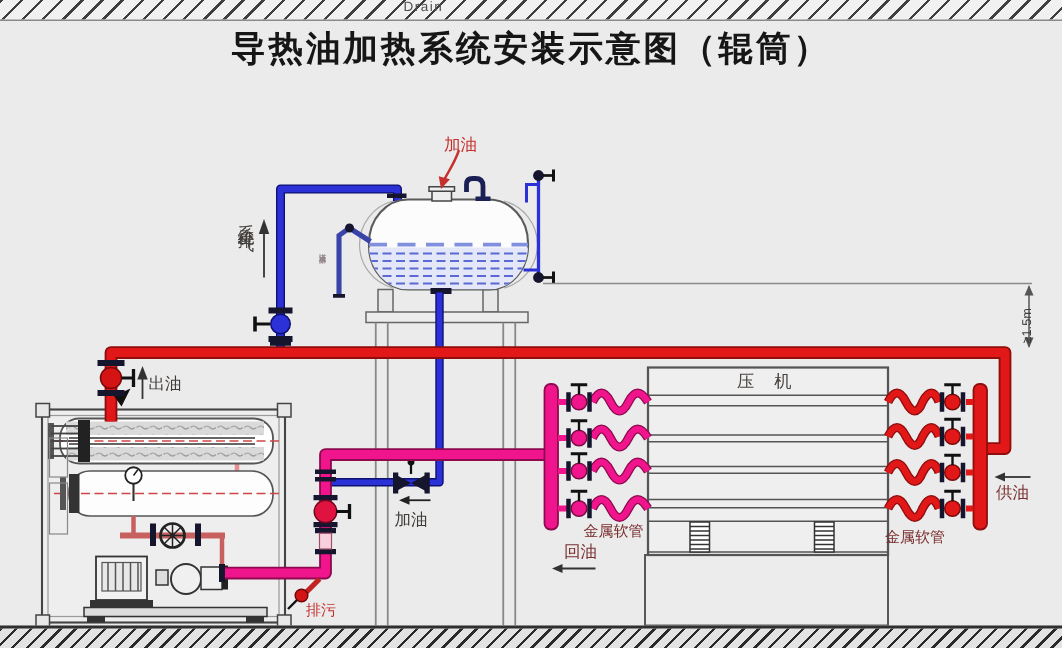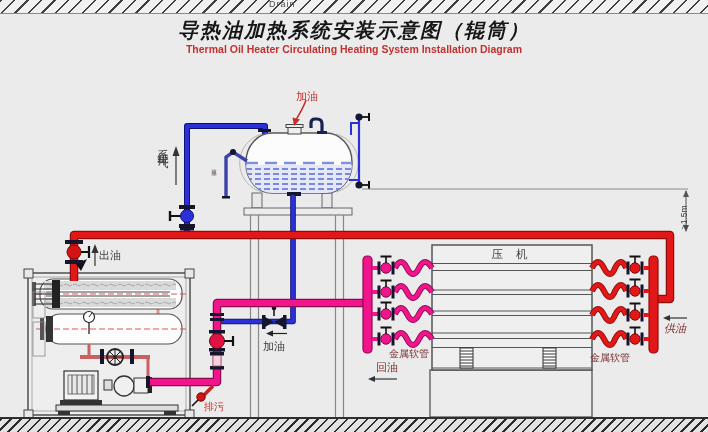--- a/index.html
+++ b/index.html
@@ -11,37 +11,37 @@
   body{font-family:"Liberation Sans","DejaVu Sans",sans-serif;}
   #stage{position:relative;width:708px;height:432px;background:var(--background);overflow:hidden;}
   .hatch-top{position:absolute;left:0;top:0;width:708px;height:13px;
     background-color:#f1f1f1;border-bottom:1px solid #8a8a8a;
     background-image:repeating-linear-gradient(135deg,#3f3f3f 0 1.6px,rgba(0,0,0,0) 1.6px 9.5px);}
   .hatch-ground{position:absolute;left:0;top:417px;width:708px;height:13px;
     background-color:#e3e3e3;border-top:2px solid #2f2f2f;
     background-image:repeating-linear-gradient(135deg,#2a2a2a 0 1.6px,rgba(0,0,0,0) 1.6px 7px);}
   .watermark{position:absolute;left:232px;top:-1px;font-size:9px;color:#4f4f4f;letter-spacing:1px;padding-left:37px;}
   .title-zh{position:absolute;left:0;top:17px;width:708px;text-align:center;
-    font-size:20px;font-weight:bold;letter-spacing:2px;color:var(--title-color);font-style:italic;}
+    font-size:23px;font-weight:bold;letter-spacing:2px;color:var(--title-color);}
   .title-en{position:absolute;left:0;top:43px;width:708px;text-align:center;
     font-size:10.5px;font-weight:bold;color:var(--label-red);}
   .lbl{position:absolute;font-size:11px;color:var(--label-dark);white-space:nowrap;}
   .lbl-red{color:var(--label-red);}
   .lbl-maroon{color:var(--label-maroon);}
   .vert{writing-mode:vertical-rl;text-orientation:upright;letter-spacing:3px;}
   .lbl-vent{left:155px;top:140px;font-size:11px;}
   .lbl-outoil{left:99px;top:248px;}
   .lbl-filltank{left:296px;top:89px;}
   .lbl-fillline{left:263px;top:339px;}
   .lbl-blowdown{left:204px;top:400px;font-size:10px;}
   .lbl-press{left:432px;top:247px;width:160px;text-align:center;font-size:11.5px;letter-spacing:5px;color:#4a4440;}
   .lbl-hose-l{left:389px;top:347px;font-size:10px;}
   .lbl-return{left:376px;top:360px;}
   .lbl-hose-r{left:590px;top:351px;font-size:10px;}
-  .lbl-supply{left:664px;top:321px;font-style:italic;}
+  .lbl-supply{left:664px;top:321px;}
   .lbl-height{left:679px;top:229px;font-size:8.5px;color:#3a3a3a;transform:rotate(-90deg);transform-origin:0 0;width:42px;}
   .lbl-overflow{left:211px;top:164px;font-size:5px;letter-spacing:1px;color:#8b7d80;}
   svg{position:absolute;left:0;top:0;}
   .under-red{fill:none;stroke:#8f0d0d;}   .main-red{fill:none;stroke:var(--supply-pipe-red);}
   .under-mag{fill:none;stroke:#8e0a4e;}   .main-mag{fill:none;stroke:var(--return-pipe-magenta);}
   .under-blue{fill:none;stroke:#0c1070;}  .main-blue{fill:none;stroke:var(--vent-pipe-blue);}
   .fill-red{fill:var(--supply-pipe-red);} .fill-mag{fill:var(--return-pipe-magenta);}
   .dark{fill:var(--valve-dark);}
 </style>
 </head>
@@ -428,21 +428,20 @@
         <polygon points="663,318 670,315 670,321" fill="#333"></polygon>
       </g>
     </g>
   </svg>
 
   <div class="hatch-top"></div>
   <div class="hatch-ground"></div>
   <div class="watermark">Drain</div>
 
   <div class="title-zh">导热油加热系统安装示意图（辊筒）</div>
-  <div class="title-en">Thermal Oil Heater Circulating Heating System Installation Diagram</div>
 
   <div class="lbl vert lbl-vent">系统排气</div>
   <div class="lbl lbl-outoil">出油</div>
   <div class="lbl lbl-red lbl-filltank">加油</div>
   <div class="lbl lbl-fillline">加油</div>
   <div class="lbl lbl-red lbl-blowdown">排污</div>
   <div class="lbl lbl-press">压 机</div>
   <div class="lbl lbl-maroon lbl-hose-l">金属软管</div>
   <div class="lbl lbl-maroon lbl-return">回油</div>
   <div class="lbl lbl-maroon lbl-hose-r">金属软管</div>

